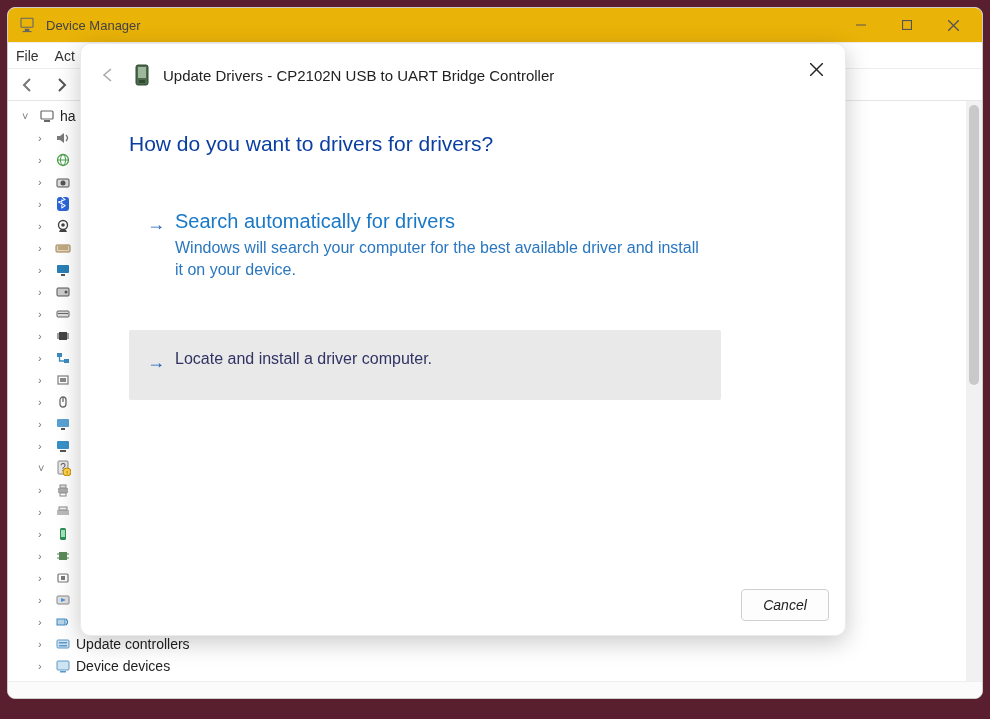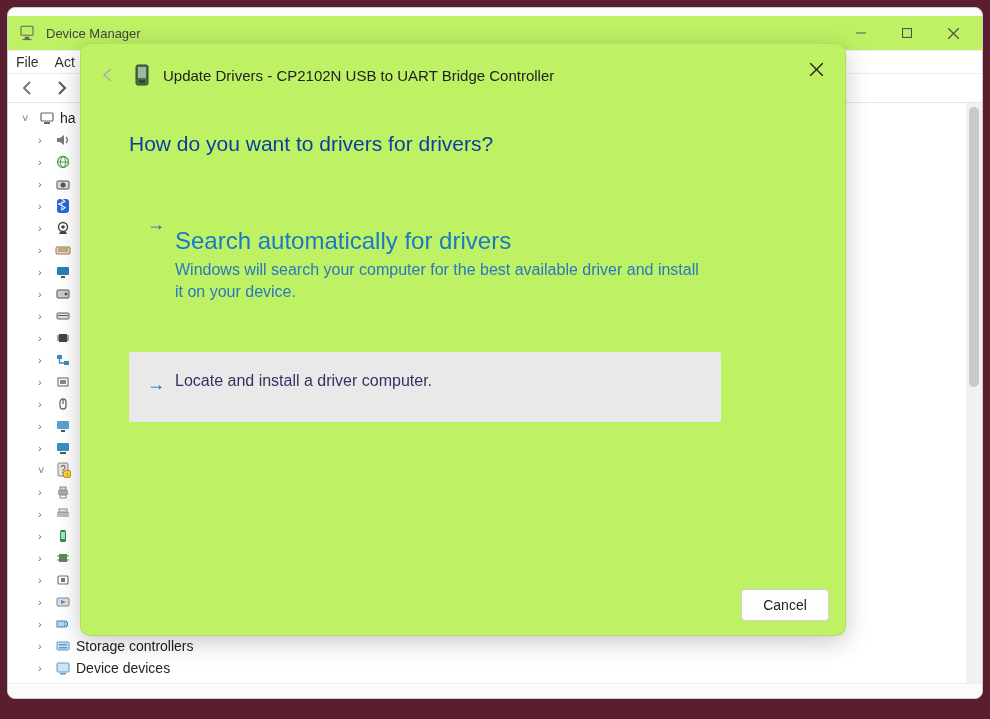--- a/index.html
+++ b/index.html
@@ -21,23 +21,22 @@
       border-radius: 8px;
       display: flex;
       flex-direction: column;
       overflow: hidden;
     }
     .dm-titlebar {
       height: 36px;
       display: flex;
       align-items: center;
       padding: 0 6px 0 10px;
-      background: #bef264;
+      background: #eab308;
       border-bottom: 1px solid #eee;
-      margin-top: 8px;
     }
     .dm-titlebar .ti-icon {
       width: 18px; height: 18px;
       display: inline-flex; align-items: center; justify-content: center;
       margin-right: 10px; color: #555;
     }
     .dm-titlebar .title-txt { font-size: 13px; color: #444; }
     .dm-titlebar .spacer { flex: 1; }
     .dm-winbtn {
       width: 46px; height: 34px;
@@ -82,21 +81,21 @@
     .dm-scroll-thumb {
       margin: 4px 3px; height: 280px; background:#c9c9c9; border-radius: 6px;
     }
     .dm-status { height:18px; background:#fbfbfb; border-top:1px solid #eee; }
 
     
     .dialog {
       position:absolute;
       left: 80px; top: 43px;
       width: 766px; height: 593px;
-      background: #bef264;
+      background: #ffffff;
       border-radius: 10px;
       box-shadow: 0 6px 24px rgba(0,0,0,0.22);
       display:flex; flex-direction:column;
       overflow:hidden;
       border: 1px solid rgba(0,0,0,0.08);
     }
     .dlg-close {
       position:absolute; top:10px; right:14px;
       width:30px; height:30px; display:flex; align-items:center; justify-content:center;
       color:#333; font-size:15px;
@@ -126,35 +125,35 @@
       display:flex; gap:10px; align-items:flex-start;
       max-width: 592px;
     }
     .option .arrow {
       color:#1a5fb4; font-size:18px; line-height:28px; width:18px;
     }
     .option.selected {
       background:#e9e9e9;
     }
     .opt-title {
-      font-size: 24px; color:#1a4cbf; margin-bottom:4px;margin-top:17px;
+      font-size: 20px; color:#1a4cbf; margin-bottom:4px;
     }
     .option.first .opt-title { color:#1a79c7; }
     .option.selected .opt-title { color:#2b2f7e; }
     .opt-desc {
       font-size: 16px; color:#2a77c0; max-width: 550px; line-height:1.35;
     }
     .option.selected .opt-desc { color:#303363; }
     .dlg-footer {
       display:flex; justify-content:flex-end; padding: 12px 16px 14px;
     }
     .btn {
       min-width: 88px; height:32px; padding: 0 16px;
       background:#fdfdfd; border:1px solid #d0d0d0; border-radius:4px;
-      font-size:14px; color:#222; display:flex; align-items:center; justify-content:center;
+      font-size:14px; color:#222; display:flex; align-items:center; justify-content:center;font-style:italic;
     }
   </style>
 </head>
 <body>
 
 <div class="dm-window">
   <div class="dm-titlebar">
     <span class="ti-icon">
       <svg viewBox="0 0 24 24" width="18" height="18">
           <rect x="4" y="3" width="16" height="12" rx="1" fill="none" stroke="#666" stroke-width="1.5"></rect>
@@ -437,21 +436,21 @@
         </div>
       <div class="tree-row indent1">
           <span class="tree-caret"></span>
           <span class="t-icon">
             <svg width="16" height="14">
               <rect x="2" y="3" width="12" height="8" rx="1" fill="#cddff0" stroke="#5d99c8"></rect>
               <rect x="4" y="5" width="8" height="1.5" fill="#5d99c8"></rect>
               <rect x="4" y="8" width="8" height="1.5" fill="#5d99c8"></rect>
             </svg>
           </span>
-          <span>Storage controllers</span>
+          <span>Update controllers</span>
         </div>
       <div class="tree-row indent1">
           <span class="tree-caret"></span>
           <span class="t-icon">
             <svg width="16" height="14">
               <rect x="2" y="2" width="12" height="9" rx="1" fill="#cfe4f2" stroke="#5d99c8"></rect>
               <rect x="5" y="12" width="6" height="1.5" fill="#5d99c8"></rect>
             </svg>
           </span>
           <span>Device devices</span>

